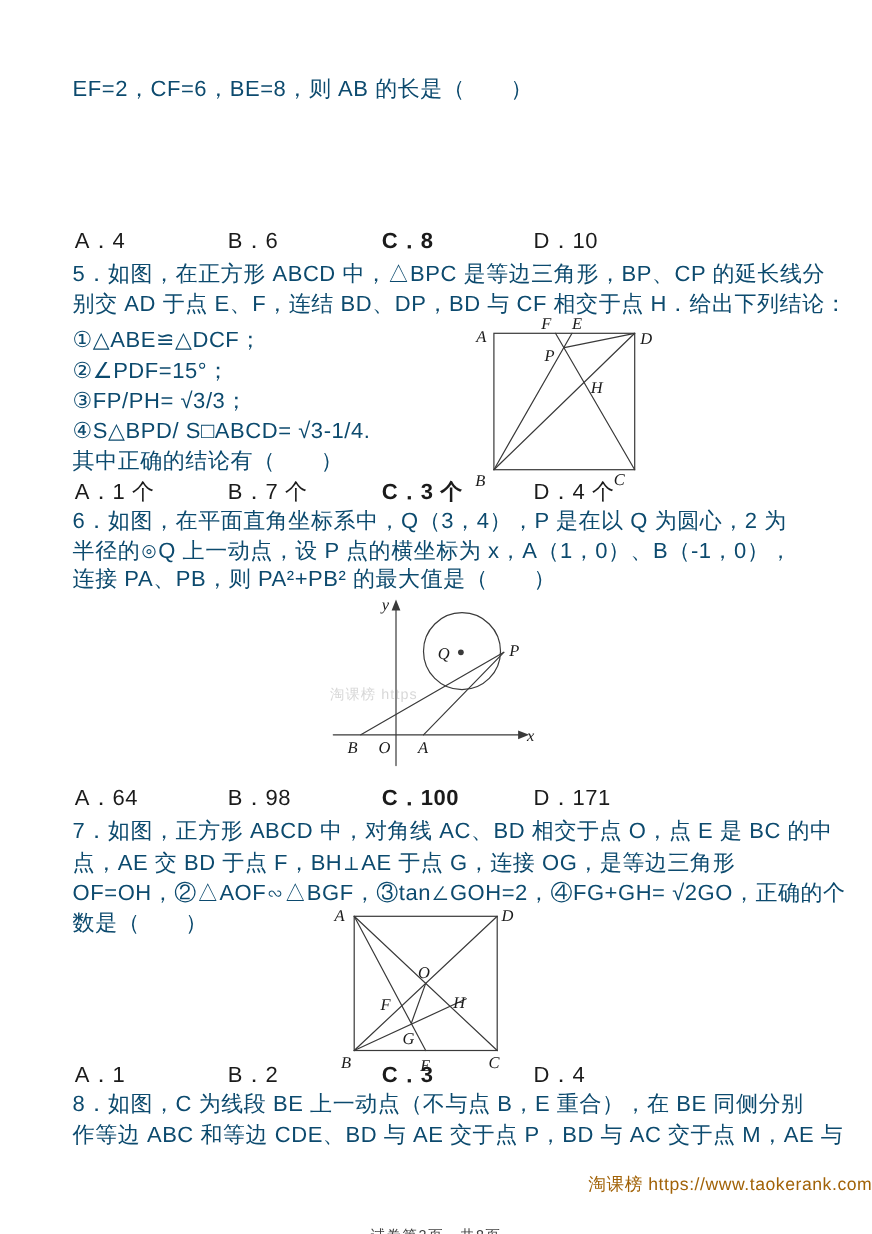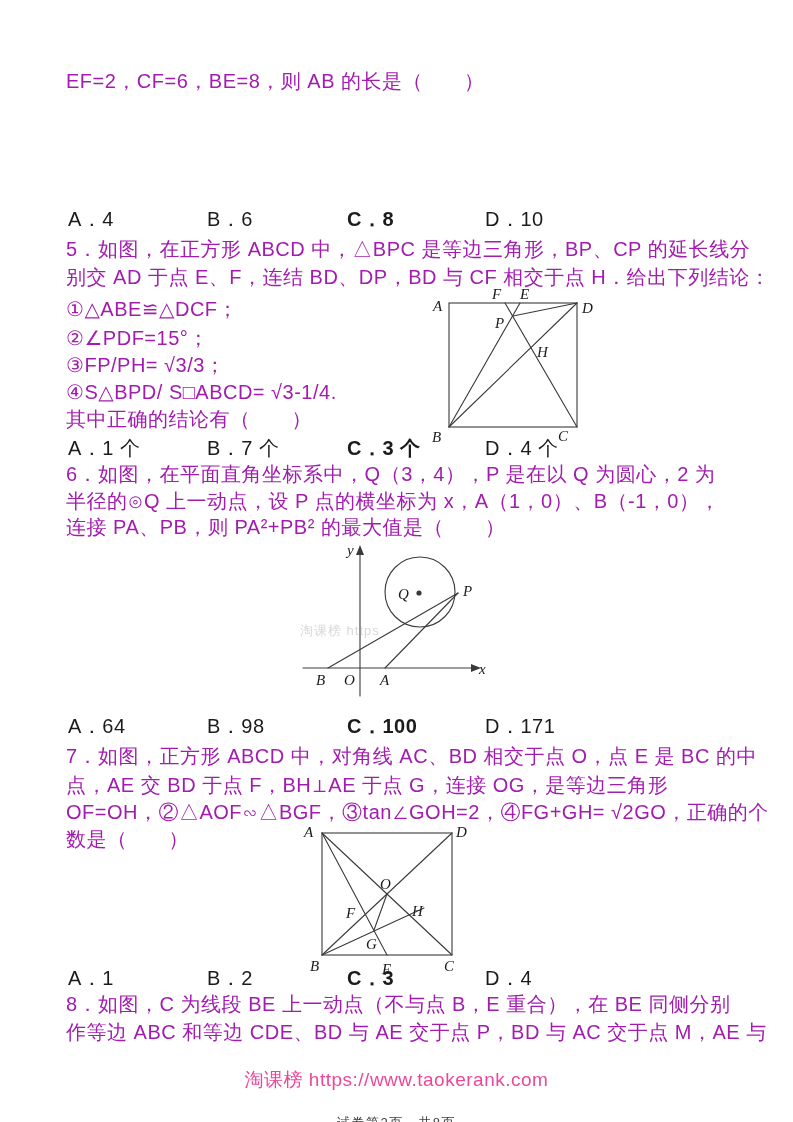--- a/index.html
+++ b/index.html
@@ -2,21 +2,21 @@
 <html><head>
 <meta charset="utf-8">
 <style>
   html,body{margin:0;padding:0;background:#e9e9e9;}
   .page{
     position:relative;width:793px;height:1122px;margin:0 auto;background:#ffffff;
     font-family:"Liberation Sans", sans-serif;color:#1b1b1b;overflow:hidden;
   }
   .line{
     position:absolute;left:66px;white-space:nowrap;
-    font-size:20px;line-height:22px;letter-spacing:0.5px;color:#a21caf;
+    font-size:20px;line-height:22px;letter-spacing:0.5px;color:#0c4a6e;
   }
   .optrow{position:absolute;left:68px;width:640px;height:26px;}
   .opt{
     position:absolute;top:0;white-space:nowrap;
     font-size:20px;line-height:22px;letter-spacing:0.5px;color:#1b1b1b;
   }
   .opt.o1{left:0;text-align:center;}
   .opt.o2{left:139px;}
   .opt.o3{left:279px;font-weight:bold;}
   .opt.o4{left:417px;}
@@ -25,22 +25,22 @@
   .fig .filled{fill:#3a3a3a;stroke:none;}
   .fig text{
     font-family:"Liberation Serif", serif;font-style:italic;
     font-size:15px;fill:#1b1b1b;letter-spacing:0;
   }
   .wm-body{
     position:absolute;left:300px;top:622px;font-size:13px;white-space:nowrap;
     color:rgba(140,140,140,0.35);letter-spacing:1px;
   }
   .wm-footer{
-    position:absolute;left:0;top:1067px;width:100%;text-align:center;
-    font-size:19px;color:#ec4899;letter-spacing:0.5px;white-space:nowrap;
+    position:absolute;left:0;top:1067px;width:100%;text-align:right;
+    font-size:16px;color:#a16207;letter-spacing:0.5px;white-space:nowrap;
   }
   .footer-page{
     position:absolute;left:0;top:1078px;width:100%;text-align:center;
     font-size:13px;color:#3f3f3f;letter-spacing:1.5px;white-space:nowrap;margin-top:36px;
   }
 </style>
 </head>
 <body>
 
 <div class="page">

